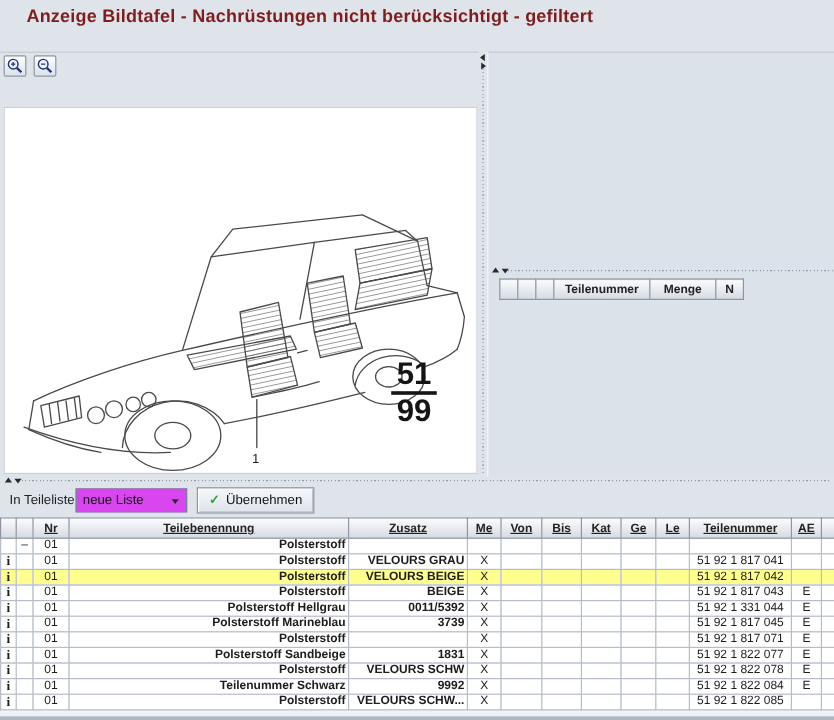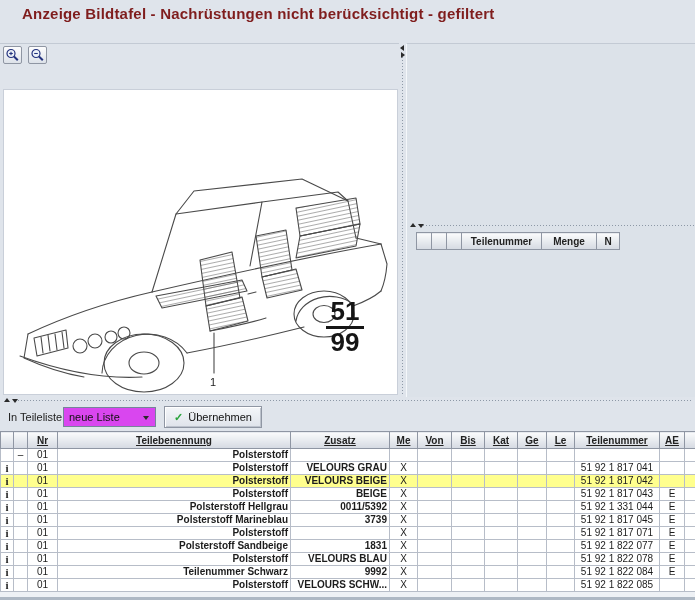--- a/index.html
+++ b/index.html
@@ -413,21 +413,21 @@
             <td class="c"></td>
             <td class="c">51 92 1 822 077</td>
             <td class="c">E</td>
             <td class="c"></td>
           </tr>
           <tr>
             <td class="info-i">i</td>
             <td class="expand"></td>
             <td class="c">01</td>
             <td class="l">Polsterstoff</td>
-            <td class="l">VELOURS BLAU</td>
+            <td class="l">VELOURS SCHW</td>
             <td class="c">X</td>
             <td class="c"></td>
             <td class="c"></td>
             <td class="c"></td>
             <td class="c"></td>
             <td class="c"></td>
             <td class="c">51 92 1 822 078</td>
             <td class="c">E</td>
             <td class="c"></td>
           </tr>

